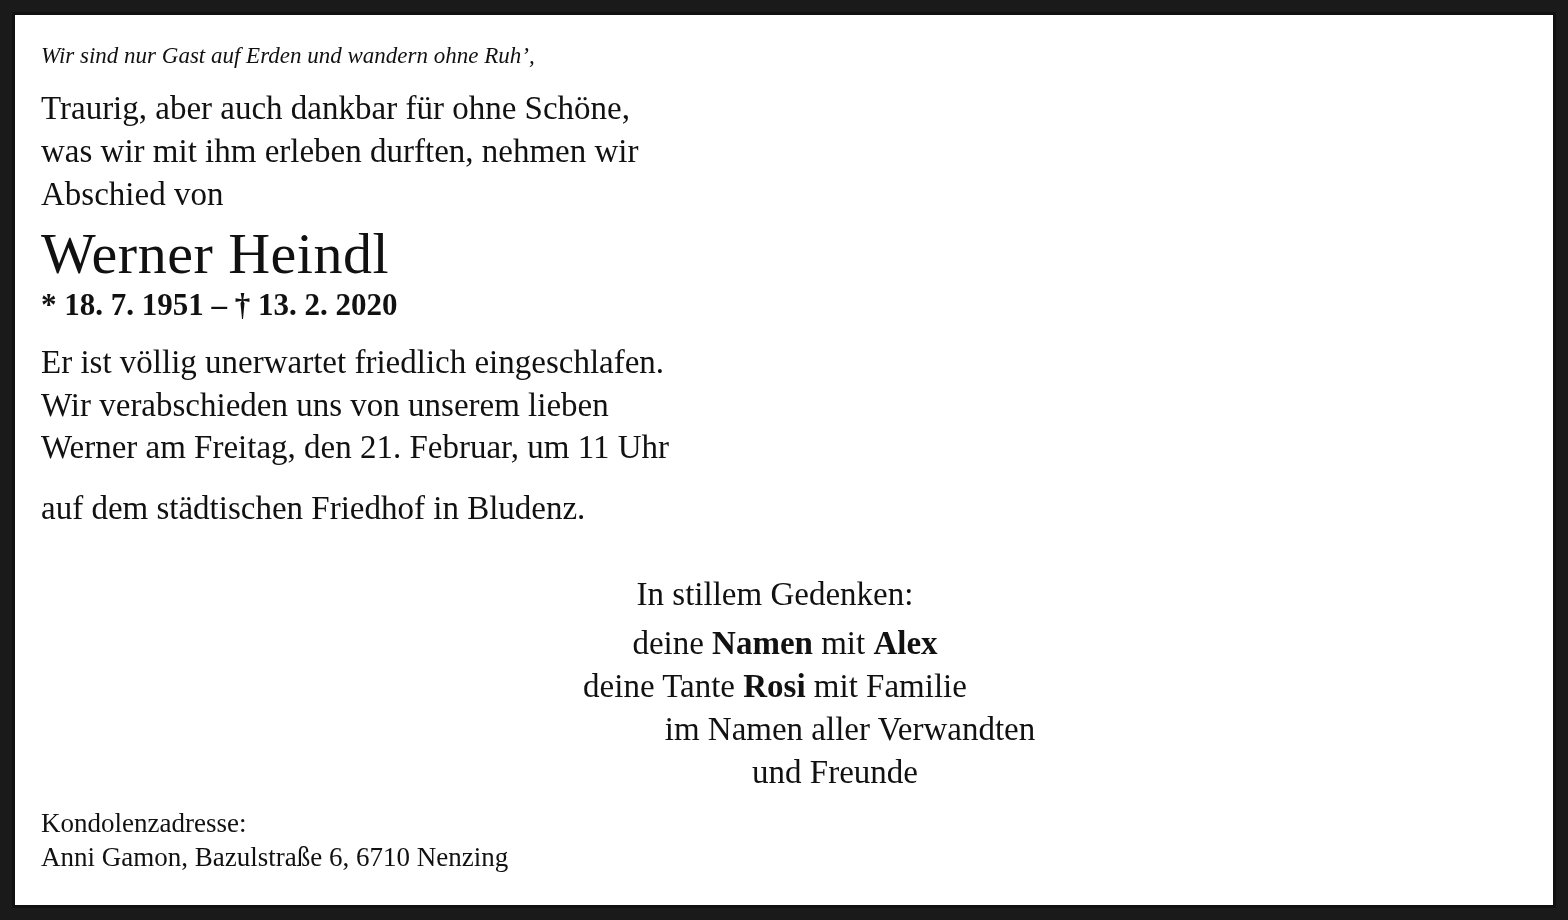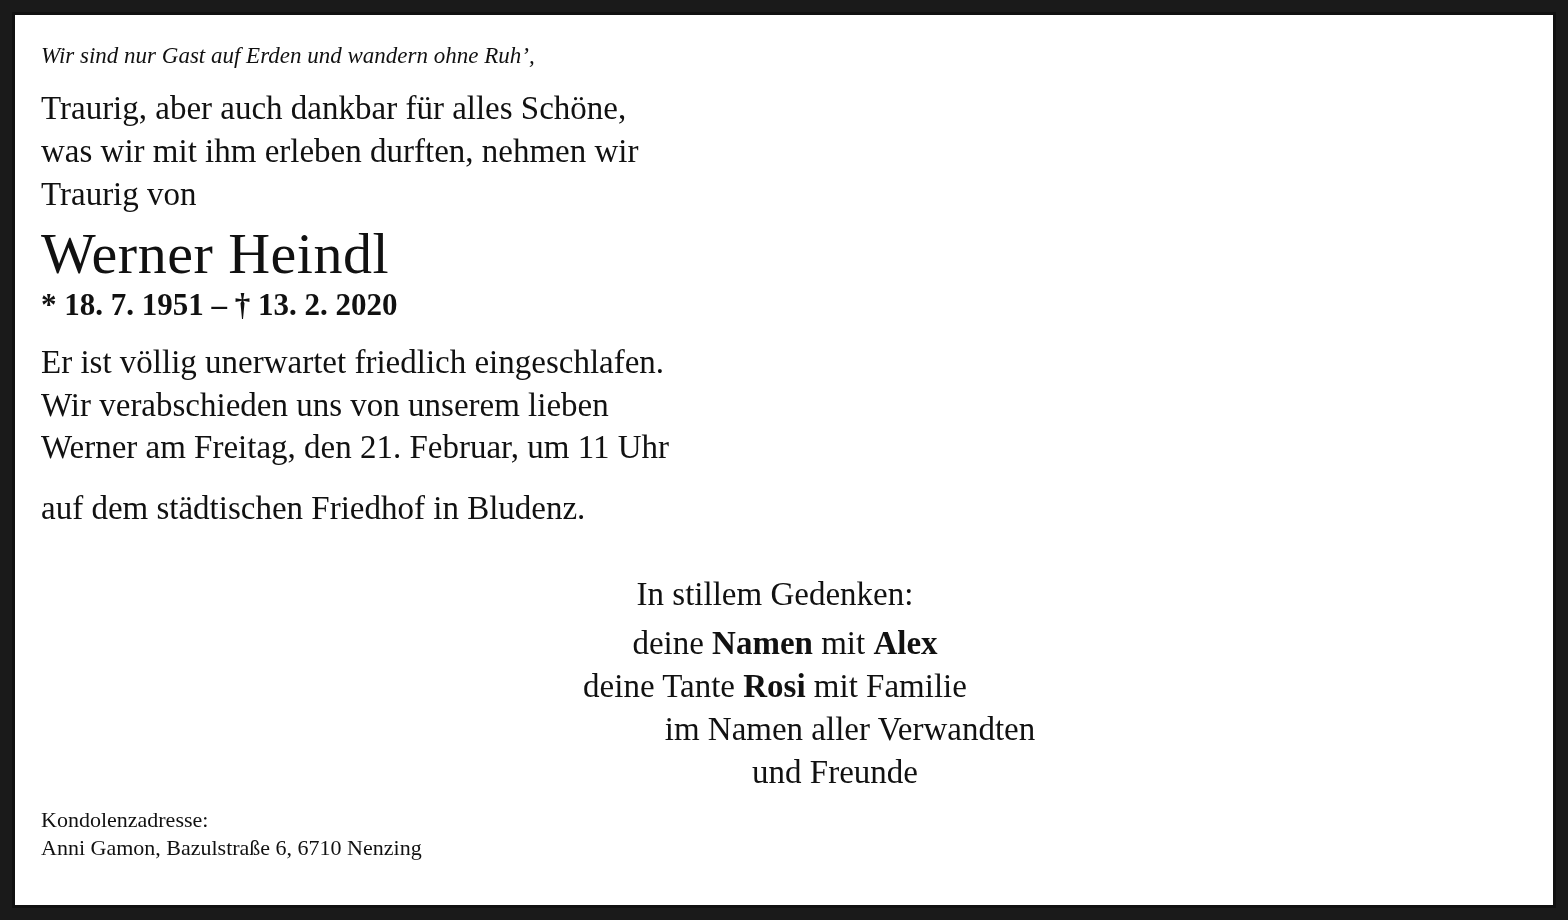--- a/index.html
+++ b/index.html
@@ -169,41 +169,41 @@
     font-size: 33px;
     line-height: 1.30;
   }
   .mourners b { font-weight: bold; }
   .mourners .r1 { padding-left: 20px; }
   .mourners .r2 { padding-left: 0; }
   .mourners .r3 { padding-left: 150px; }
   .mourners .r4 { padding-left: 120px; }
   .condolence {
     margin-top: 12px;
-    font-size: 22px;
+    font-size: 27px;
     line-height: 1.27;
   }
 </style>
 </head>
 <body>
 
 <div class="obituary">
   <div class="inner-frame">
 
 
     <div class="right-col">
 
       <div class="verse">
         <div>Wir sind nur Gast auf Erden und wandern ohne Ruh’,</div>
       </div>
 
       <div class="intro">
-        <div>Traurig, aber auch dankbar für alles Schöne,</div>
+        <div>Traurig, aber auch dankbar für ohne Schöne,</div>
         <div>was wir mit ihm erleben durften, nehmen wir</div>
-        <div class="last-line">Traurig von</div>
+        <div class="last-line">Abschied von</div>
       </div>
 
       <div class="name">Werner Heindl</div>
       <div class="dates">* 18. 7. 1951 – † 13. 2. 2020</div>
 
       <div class="body-text">
         <div class="first-line">Er ist völlig unerwartet friedlich eingeschlafen.</div>
         <div>Wir verabschieden uns von unserem lieben</div>
         <div>Werner am Freitag, den 21. Februar, um 11 Uhr</div>
         <div class="last-line">auf dem städtischen Friedhof in Bludenz.</div>

